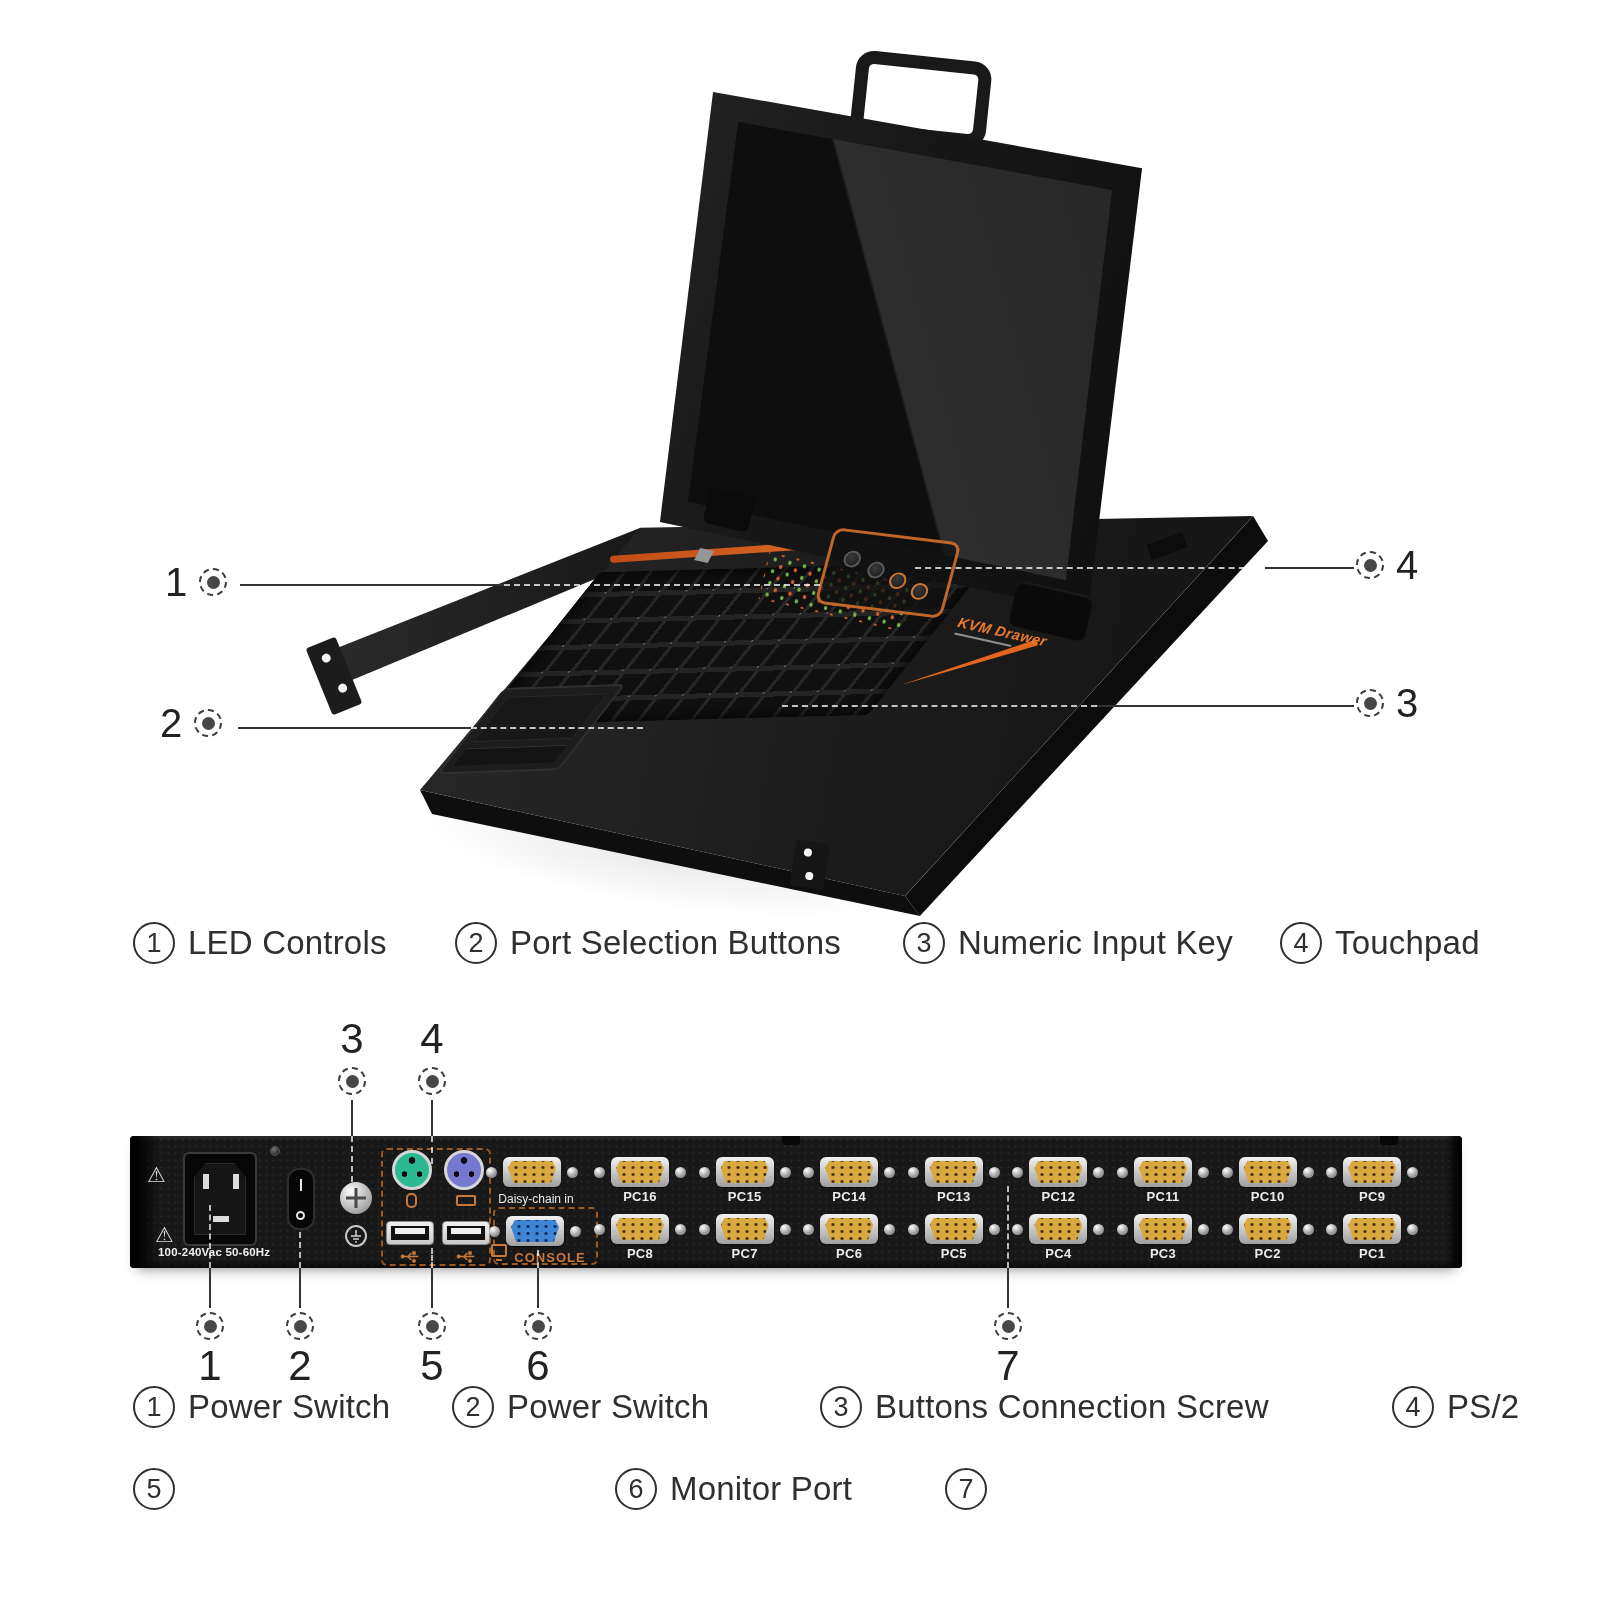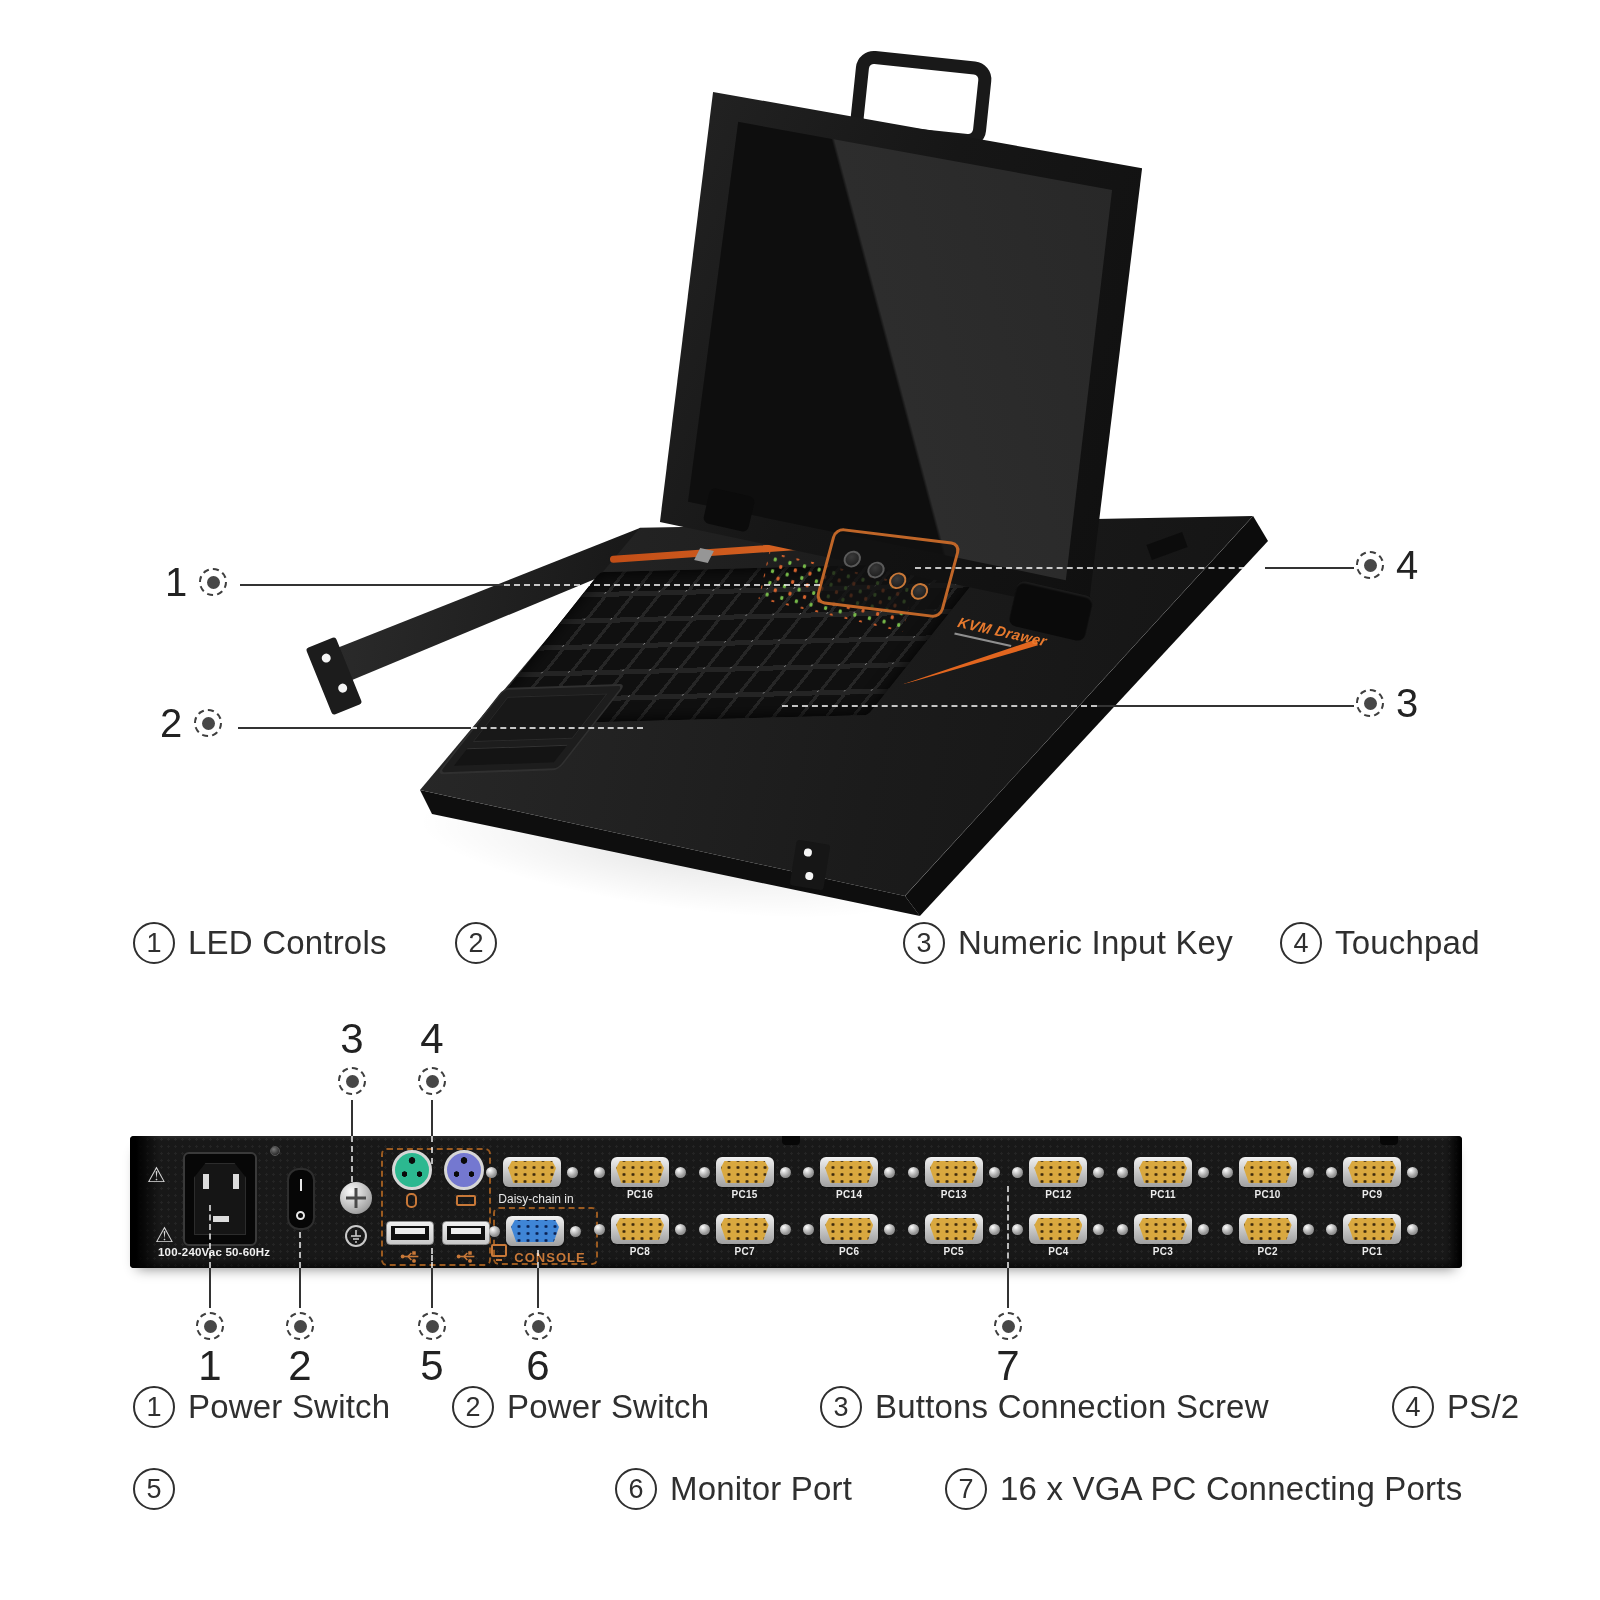--- a/index.html
+++ b/index.html
@@ -139,21 +139,21 @@
   .vga .shell{position:absolute;left:19px;top:0;width:58px;height:30px;background:linear-gradient(#f2f2f2,#9f9f9f);
     border-radius:6px;box-shadow:0 1px 2px rgba(0,0,0,.6);display:flex;align-items:center;justify-content:center;}
   .vga .dshape{width:48px;height:22px;clip-path:polygon(8% 0,92% 0,100% 32%,89% 100%,11% 100%,0 32%);
     background-color:var(--pc,#d9a83f);
     background-image:radial-gradient(circle, rgba(25,12,0,.8) 1.2px, transparent 1.7px);
     background-size:9px 7px;background-position:3.5px 3px;}
   .vga.blue .dshape{--pc:#3f85d6;background-image:radial-gradient(circle, rgba(0,15,60,.85) 1.2px, transparent 1.7px);}
   .vga .screw{position:absolute;top:10px;width:11px;height:11px;border-radius:50%;
     background:radial-gradient(circle at 35% 30%,#fff,#9a9a9a 60%,#6f6f6f);}
   .vga .screw.l{left:2px;}.vga .screw.r{right:2px;}
-  .vga .plabel{position:absolute;top:32px;left:0;right:0;text-align:center;font-size:10px;font-weight:bold;
+  .vga .plabel{position:absolute;top:32px;left:0;right:0;text-align:center;font-size:13px;font-weight:bold;
     color:#ececec;letter-spacing:.3px;}
 </style>
 </head>
 <body>
 
 <div class="canvas">
 
   <div class="abs shadow-hero"></div>
   <div class="abs rail-left"></div>
   <div class="abs ear-left">
@@ -227,20 +227,21 @@
       </span>
     <span class="co-num">3</span>
   </div>
 
   <div class="litem" style="left:133px;top:922px">
     <span class="lnum">1</span>
     <span class="ltext">LED Controls</span>
   </div>
   <div class="litem" style="left:455px;top:922px">
     <span class="lnum">2</span>
+    <span class="ltext">Port Selection Buttons</span>
   </div>
   <div class="litem" style="left:903px;top:922px">
     <span class="lnum">3</span>
     <span class="ltext">Numeric Input Key</span>
   </div>
   <div class="litem" style="left:1280px;top:922px">
     <span class="lnum">4</span>
     <span class="ltext">Touchpad</span>
   </div>
 
@@ -548,16 +549,15 @@
 
   <div class="litem" style="left:133px;top:1468px">
     <span class="lnum">5</span>
   </div>
   <div class="litem" style="left:615px;top:1468px">
     <span class="lnum">6</span>
     <span class="ltext">Monitor Port</span>
   </div>
   <div class="litem" style="left:945px;top:1468px">
     <span class="lnum">7</span>
-    <span class="ltext">16 x VGA PC Connecting Ports</span>
   </div>
 
 </div>
 
 </body></html>

